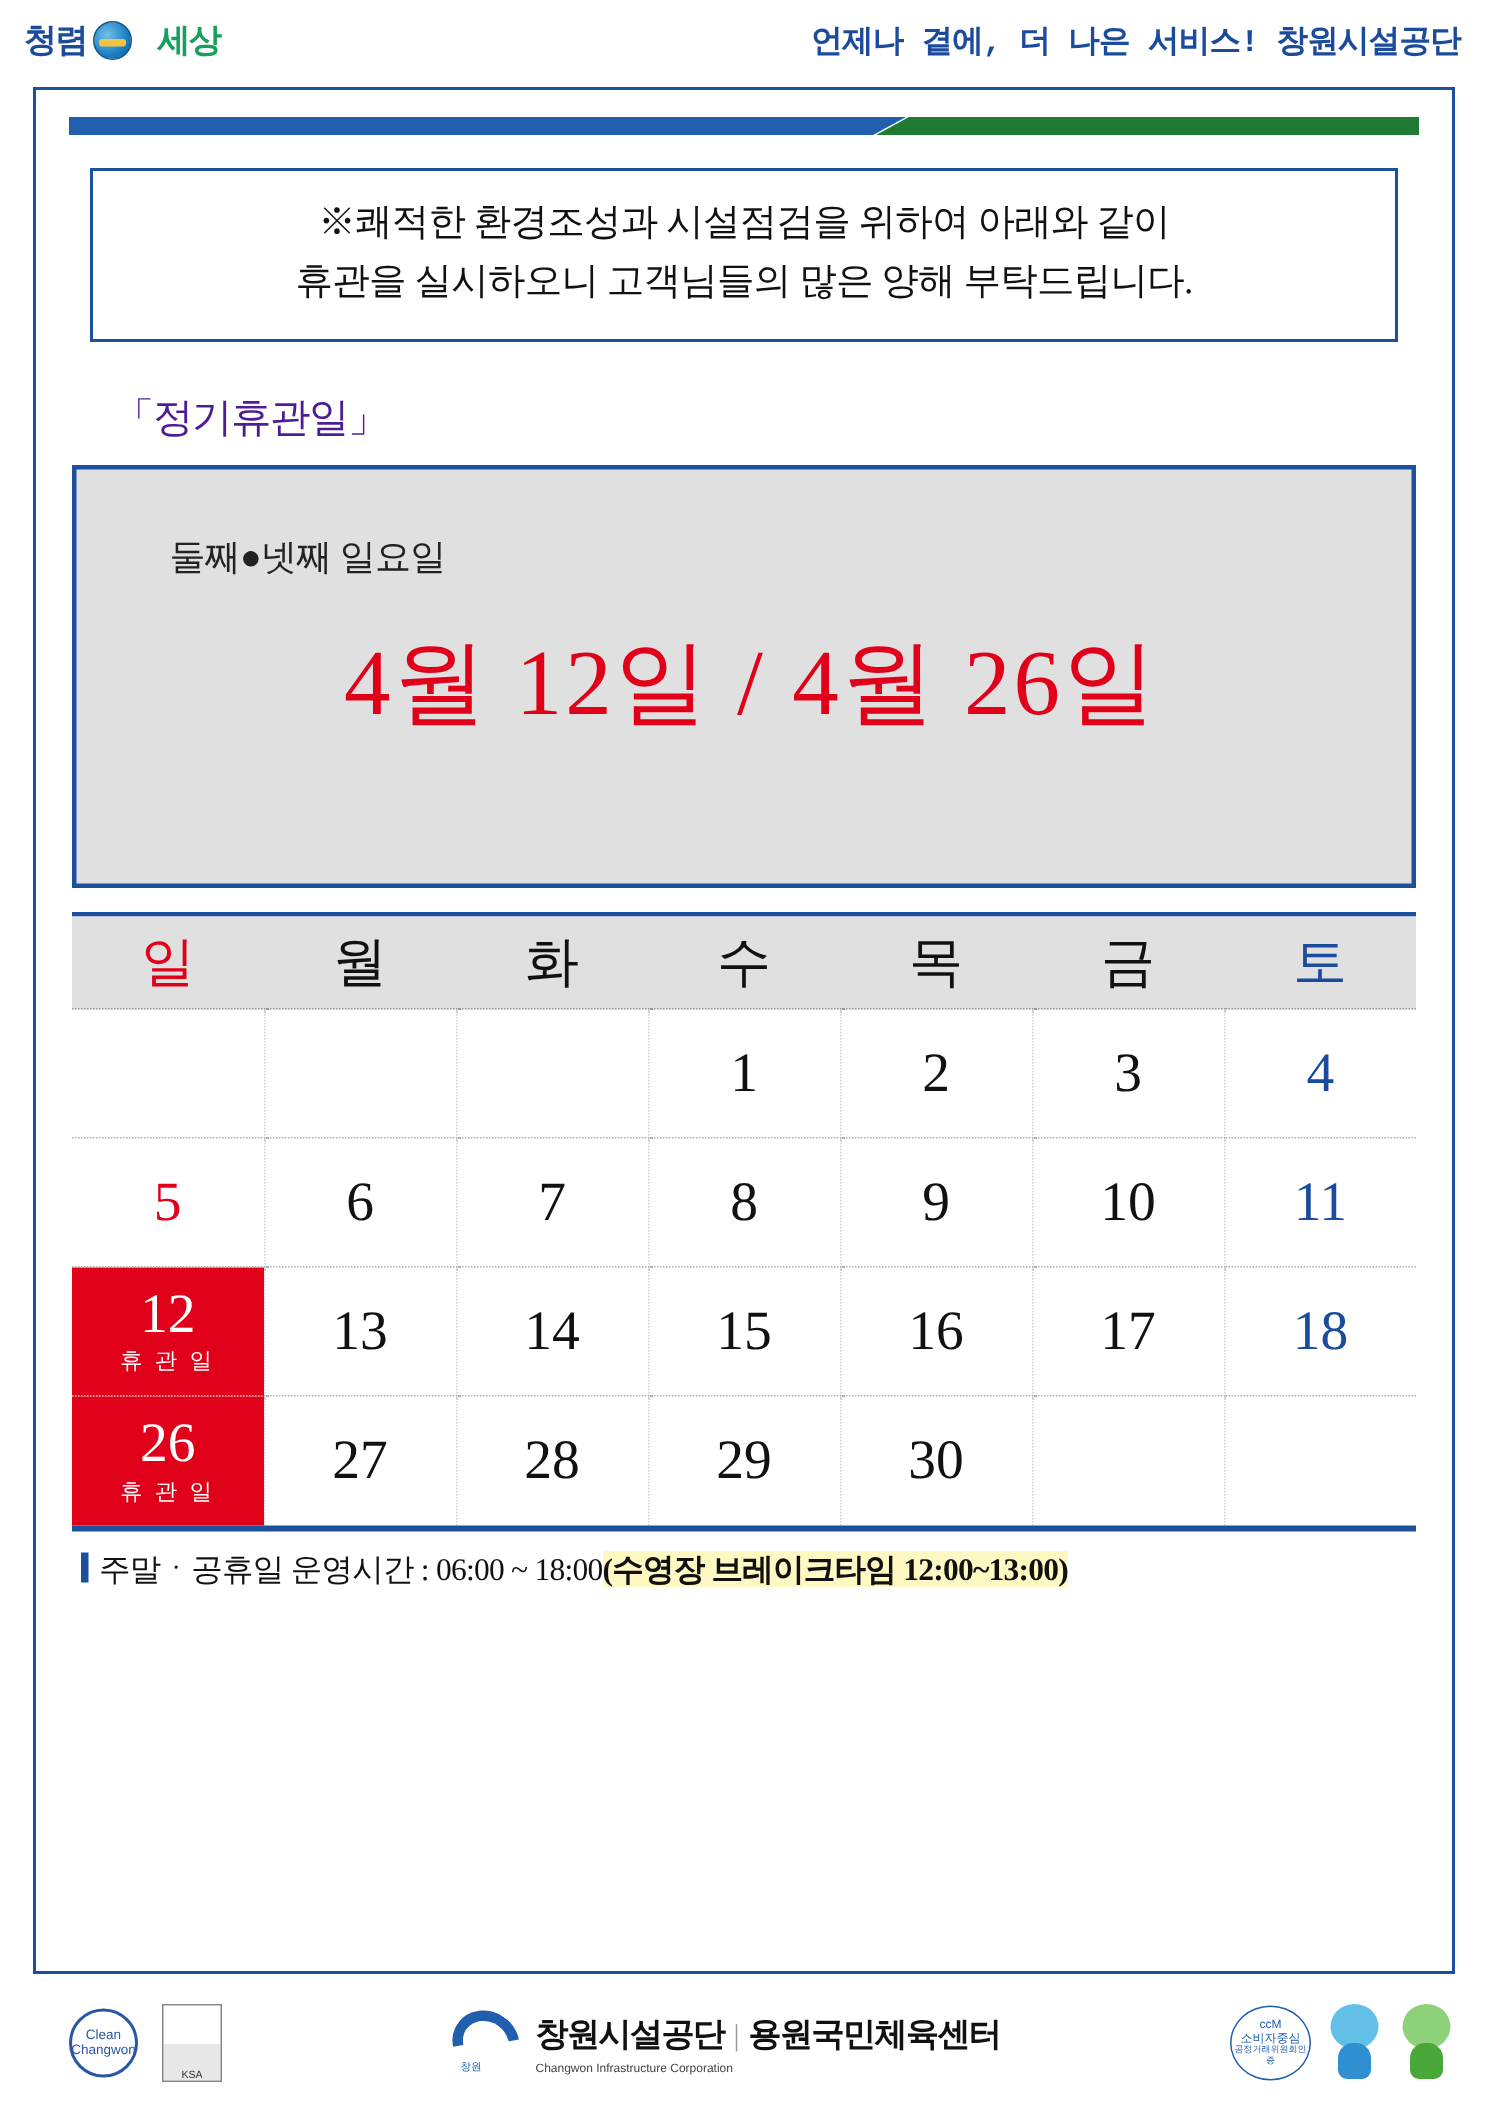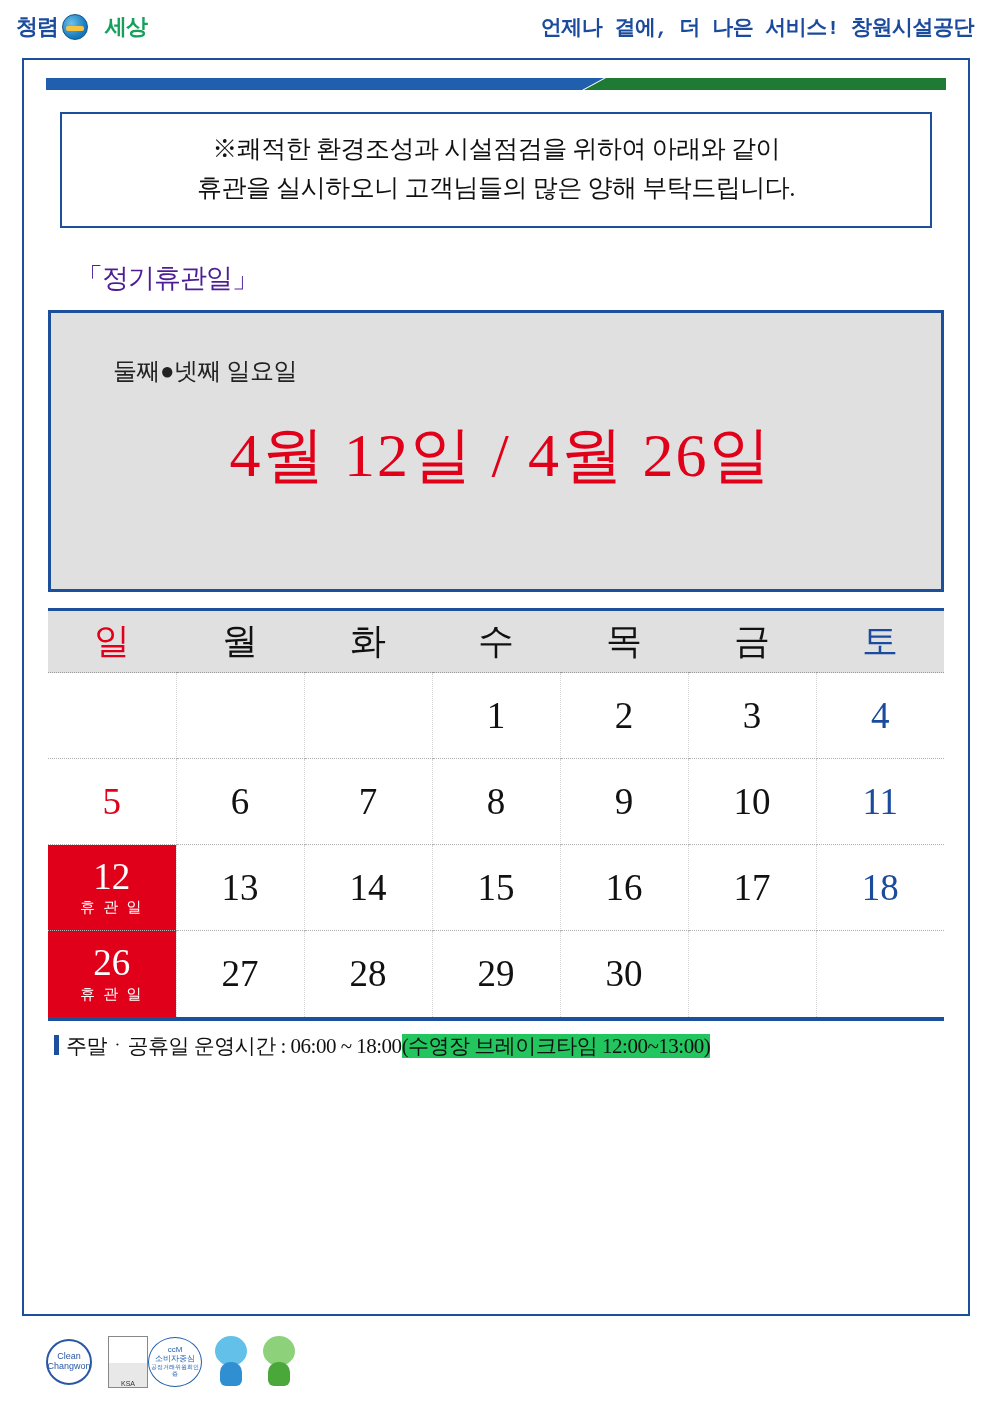--- a/index.html
+++ b/index.html
@@ -194,21 +194,21 @@
     color: #111;
     letter-spacing: -0.5px;
   }
   .notes .bar {
     display: inline-block;
     width: 5px; height: 20px;
     background: #1c4f9c;
     margin-right: 7px;
     vertical-align: -2px;
   }
-  .hl { background: #22c55e; }
+  .hl { background: #fef9c3; font-weight: bold; }
   .red { color: #e1001a; }
 
   
   .footer {
     position: absolute;
     left: 12px; top: 1320px;
     width: 992px;
     height: 83px;
     display: flex;
     align-items: center;
@@ -395,20 +395,31 @@
     </div>
   </div>
 
 </div>
 
 <div class="footer">
   <div class="f-left">
     <div class="badge-circle">Clean Changwon</div>
     <div class="badge-rect">KSA</div>
   </div>
+  <div class="f-center">
+    <div class="swoosh">
+        <span class="cap">창원</span>
+      </div>
+    <div>
+      <span class="corp-name">창원시설공단</span>
+      <span class="corp-div">|</span>
+      <span class="corp-name">용원국민체육센터</span>
+      <div class="corp-sub">Changwon Infrastructure Corporation</div>
+    </div>
+  </div>
   <div class="f-right">
     <div class="cc-badge">
       <span>ccM</span>
       <span>소비자중심</span>
       <span style="font-size:6px">공정거래위원회인증</span>
     </div>
     <div class="mascot blue">
         <div class="head"></div>
         <div class="body"></div>
       </div>

